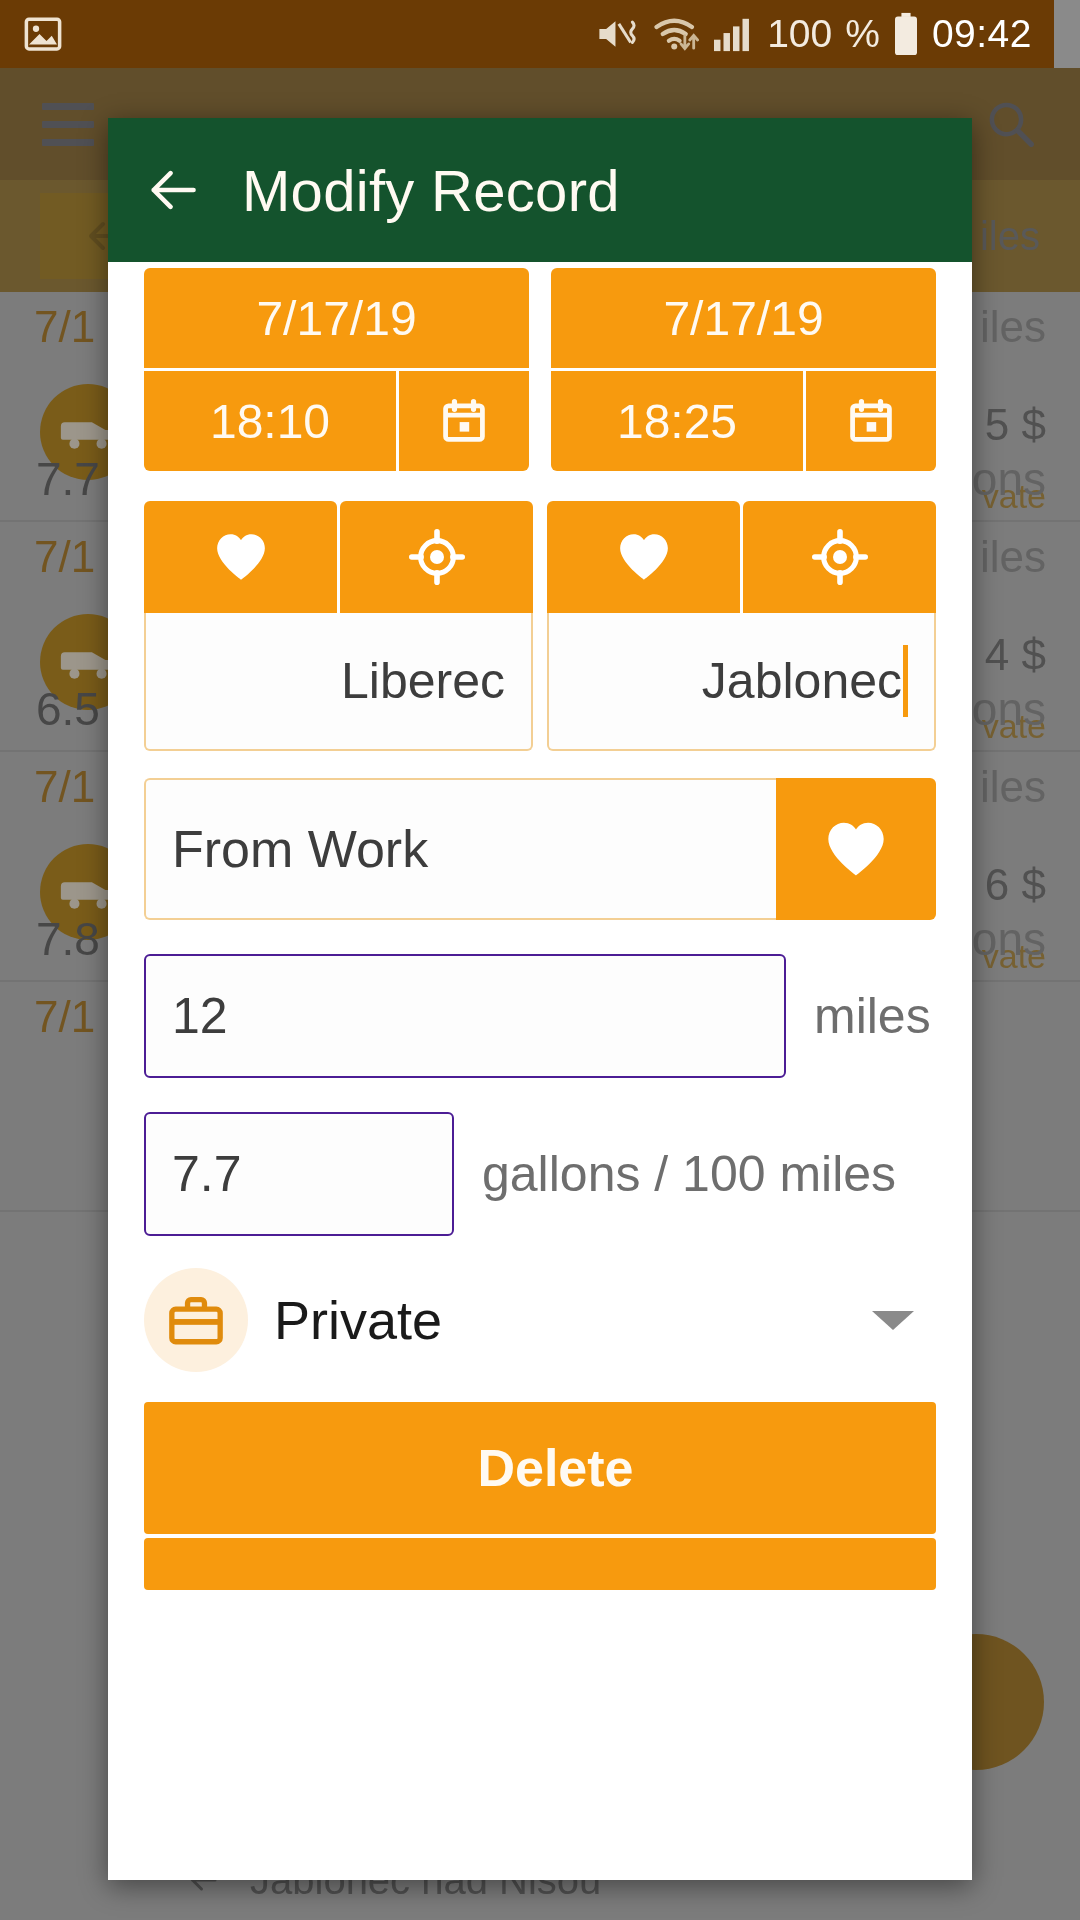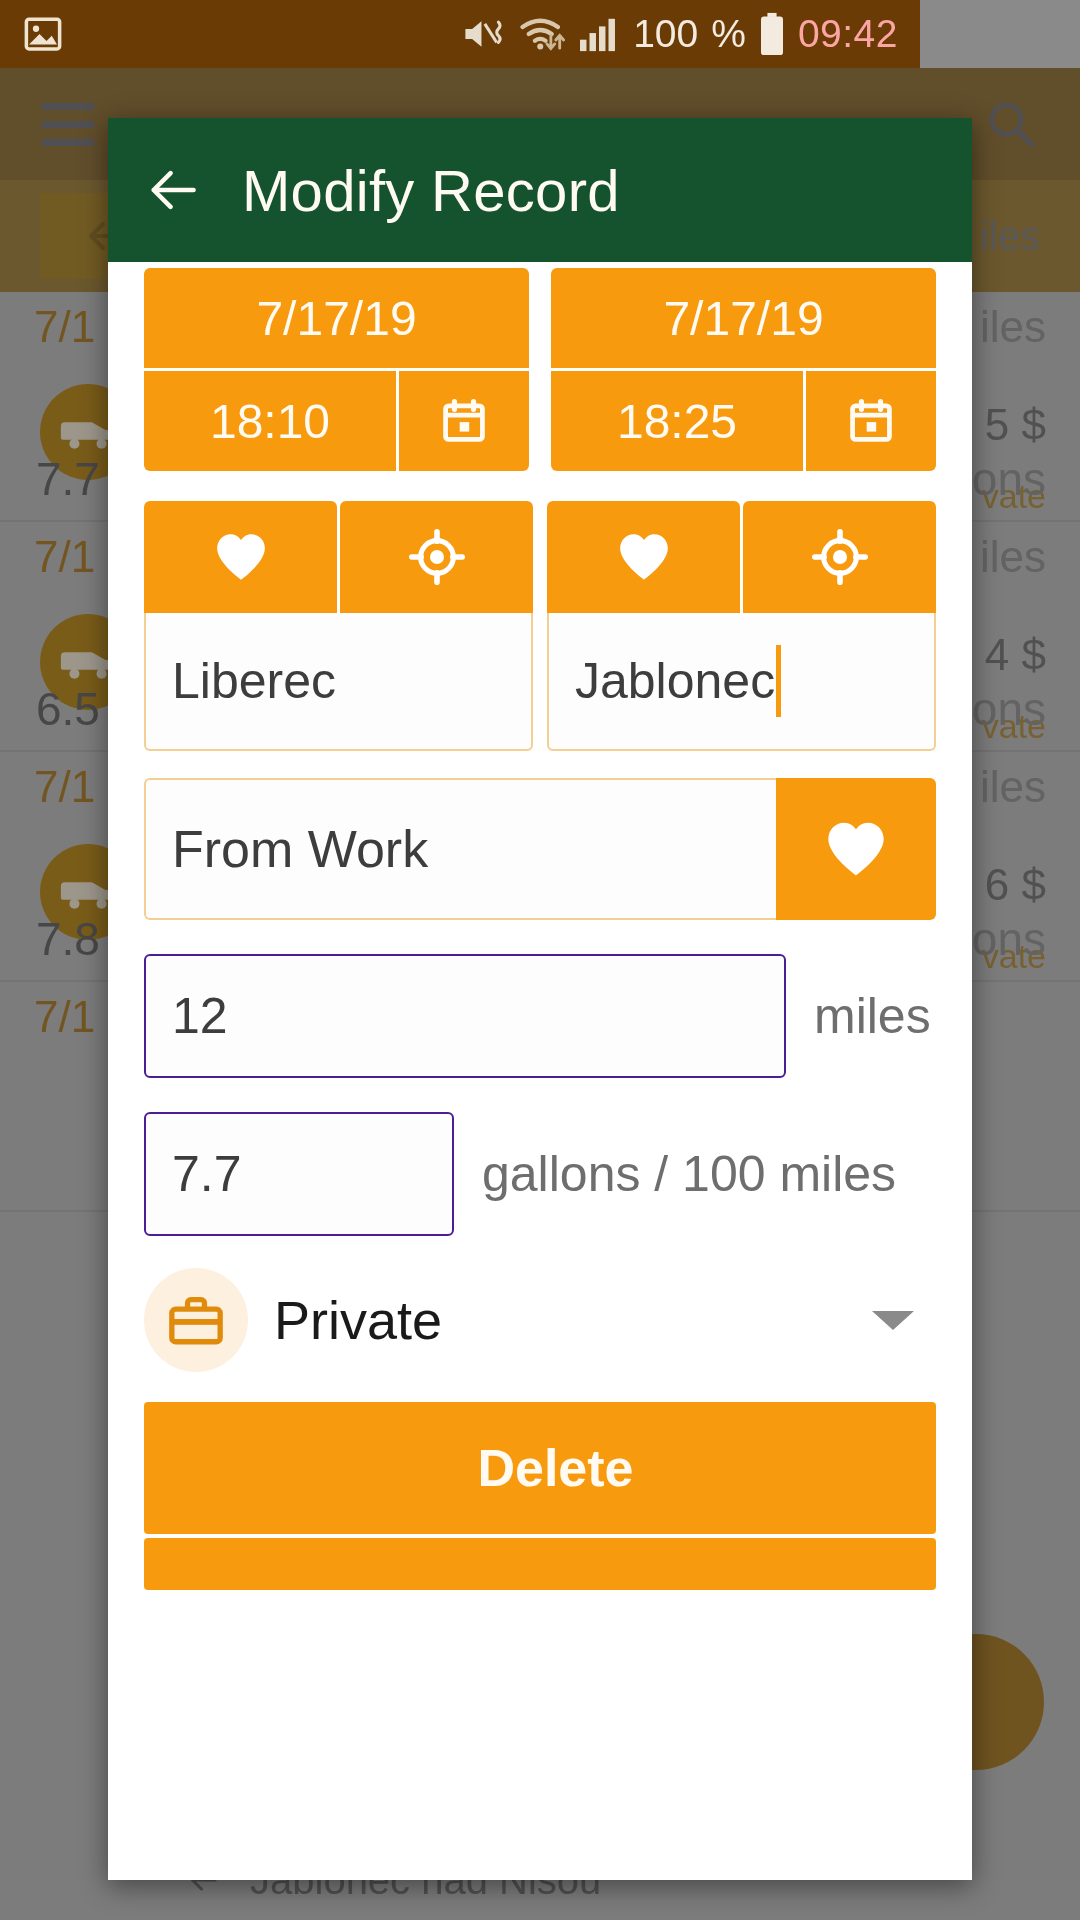--- a/index.html
+++ b/index.html
@@ -8,30 +8,30 @@
     font-family: "Liberation Sans", sans-serif;
     overflow: hidden;
     background: #8a8a8a;
   }
 
   #root { position: relative; width: 1080px; height: 1920px; }
 
   
   .statusbar {
     position: absolute; top: 0; left: 0;
-    width: 920px; height: 68px;
+    width: 1054px; height: 68px;
     background: #6b3b05;
     display: flex; align-items: center;
     padding: 0 22px;
     color: #efe3d2;
   }
   .sb-left { display: flex; align-items: center; gap: 10px; }
   .sb-right { margin-left: auto; display: flex; align-items: center; gap: 13px; }
   .sb-clock {
-    font-size: 39px; letter-spacing: 0.5px; color: #fca5a5;
+    font-size: 39px; letter-spacing: 0.5px; color: #ffffff;
   }
   .sb-pct { font-size: 39px; color: #f3ebe0; letter-spacing: 0px;}
   .ic { display: block; }
 
   
   .bg-app {
     position: absolute; top: 68px; left: 0;
     width: 1080px; height: 1852px;
     background: #b8b8b8;
     overflow: hidden;
@@ -178,20 +178,21 @@
     flex: 1 1 0; height: 112px; border-radius: 6px 6px 0 0;
     display: flex; align-items: center; justify-content: center;
   }
   .loc-input {
     height: 138px; background: #fdfdfd;
     border: 2px solid #f3cf94; border-top: none;
     border-radius: 0 0 6px 6px;
     display: flex; align-items: center;
     padding: 0 26px; font-size: 50px; color: #3d3d3d;
     position: relative;
+    justify-content: flex-end;
   }
   .caret-bar {
     display: inline-block; width: 5px; height: 72px;
     background: #f79a0e; margin-left: 1px;
   }
 
   
   .purpose-wrap { display: flex; margin-top: 27px; }
   .purpose-input {
     flex: 1 1 auto; height: 142px; background: #fdfdfd;

